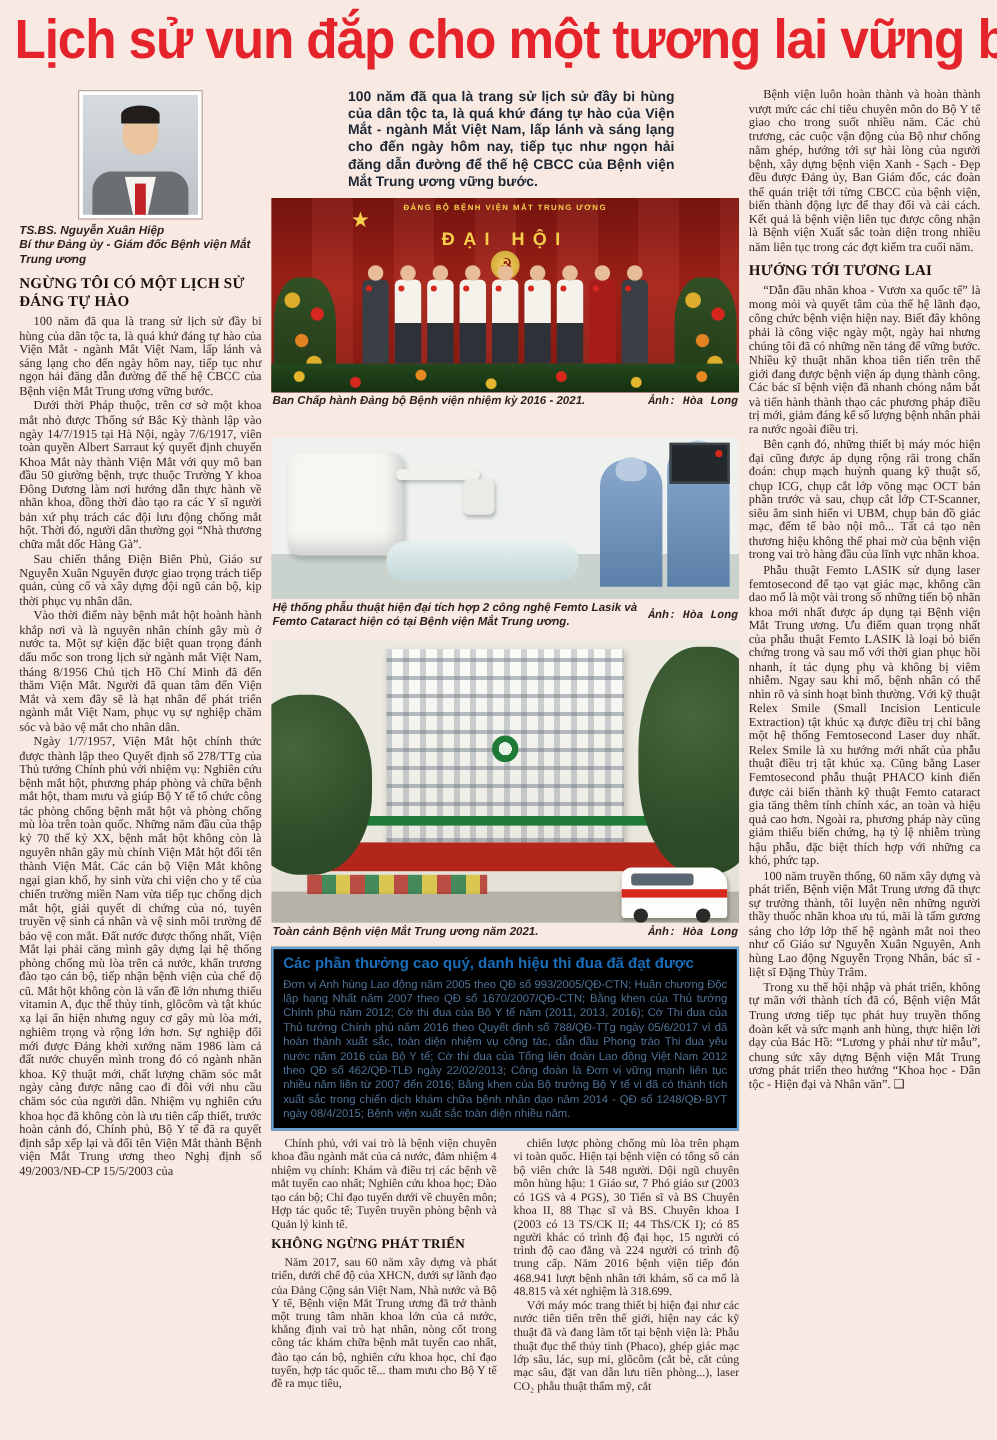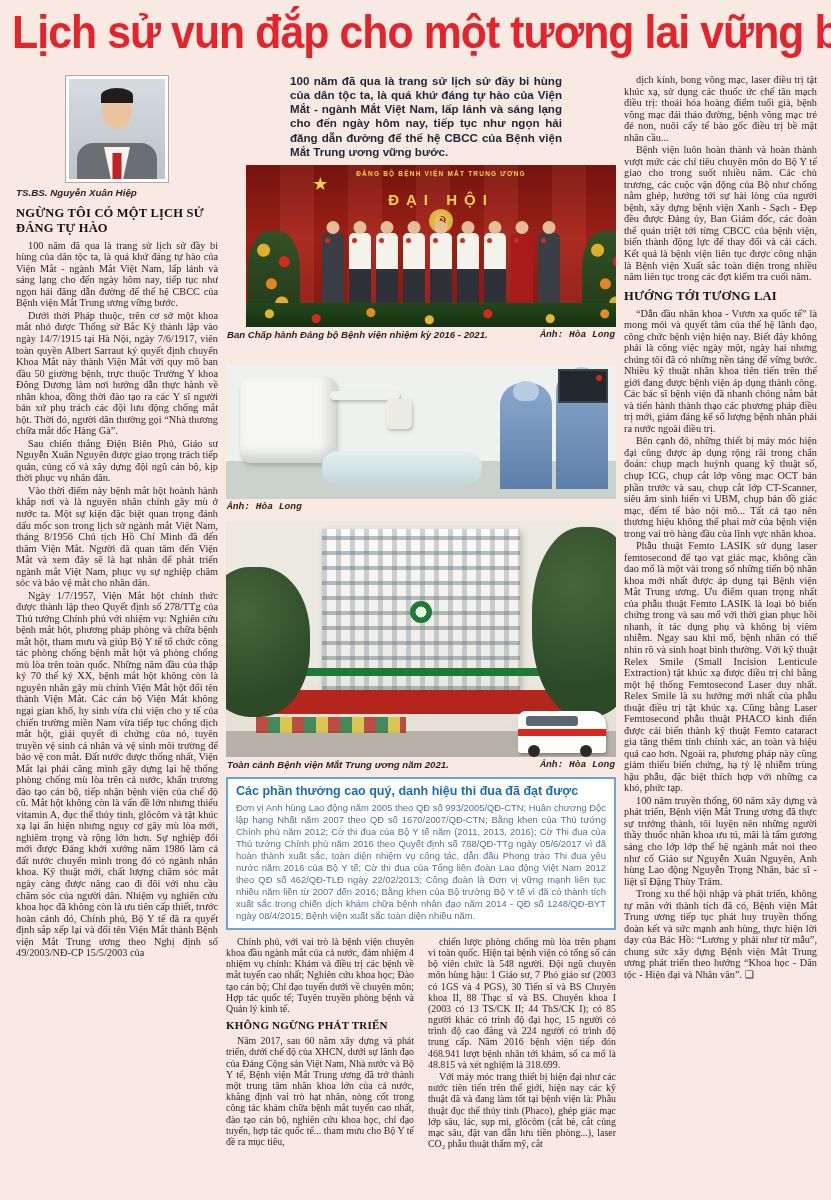--- a/index.html
+++ b/index.html
@@ -34,21 +34,21 @@
   .intro{margin:0 54px 0 64px;font:bold 11.6px/1.22 "Liberation Sans",sans-serif;
     color:#1d2733;text-align:justify;}
   
   .photo{position:relative;overflow:hidden;width:390px;}
   .cap{display:flex;justify-content:space-between;align-items:center;gap:8px;
     font:bold italic 9.6px/1.25 "Liberation Sans",sans-serif;color:#2f1f18;padding:2px 1px 0;}
   .cap .credit{white-space:nowrap;font-family:Liberation Mono, monospace;}
   
   .photo1{height:162px;background:
     repeating-linear-gradient(90deg,rgba(0,0,0,.08) 0 34px,rgba(255,255,255,.04) 34px 68px),
-    linear-gradient(#7e1510,#a82318 45%,#8c1a12); margin-left: 20px;}
+    linear-gradient(#7e1510,#a82318 45%,#8c1a12);}
   .p1-band{position:absolute;top:5px;width:100%;text-align:center;color:#f7cf4a;
     font:bold 6.5px/1.3 "Liberation Sans",sans-serif;letter-spacing:1.2px;}
   .p1-title{position:absolute;top:26px;width:100%;text-align:center;color:#f7cf4a;
     font:bold 15px "Liberation Sans",sans-serif;letter-spacing:7px;}
   .star-icon{position:absolute;top:8px;left:17%;color:#f7cf4a;font-size:18px;font-family:"DejaVu Sans",sans-serif;}
   .emblem{position:absolute;top:44px;left:50%;transform:translateX(-50%);width:24px;height:24px;border-radius:50%;
     background:radial-gradient(#f3d263,#c79d2c);color:#8a1410;font:14px/24px "DejaVu Sans",sans-serif;text-align:center;}
   .people{position:absolute;left:0;right:0;bottom:24px;display:flex;justify-content:center;gap:5px;}
   .person{width:22px;height:70px;border-radius:5px 5px 0 0;position:relative;
     background:linear-gradient(#f5f2ec 0 52%,#2e3238 52%);}
@@ -106,21 +106,21 @@
   .road{position:absolute;left:0;right:0;bottom:0;height:26px;background:#b7b2a8;}
   .shops{position:absolute;left:30px;bottom:24px;width:150px;height:16px;opacity:.85;background:
     repeating-linear-gradient(90deg,#b23329 0 12px,#2a7a46 12px 24px,#d8c23a 24px 36px);}
   .ambulance{position:absolute;right:10px;bottom:4px;width:88px;height:42px;background:#fdfdfb;
     border-radius:8px 14px 3px 3px;box-shadow:1px 2px 3px rgba(60,60,50,.4);}
   .ambulance::before{content:"";position:absolute;left:0;right:0;top:18px;height:7px;background:#d8281e;}
   .ambulance::after{content:"";position:absolute;left:8px;top:5px;width:52px;height:10px;background:#5a6671;border-radius:3px;}
   .wheel{position:absolute;bottom:-4px;width:12px;height:12px;border-radius:50%;background:#2a2a28;}
   .wheel.w1{left:10px;} .wheel.w2{right:14px;}
   
-  .awards{margin-top:6px;border:2px solid #6aa5d8;background:#ffffff;padding:5px 8px 6px;}
+  .awards{margin-top:6px;border:2px solid #6aa5d8;background:#000000;padding:5px 8px 6px;}
   .awards-title{font:bold 12.5px/1.25 "Liberation Sans",sans-serif;color:#1a6db8;margin-bottom:3px;}
   .awards-text{font:9.4px/1.27 "Liberation Sans",sans-serif;color:#4f7398;text-align:justify;}
   
   .subcols{display:flex;gap:14px;margin-top:6px;height:244px;overflow:hidden;}
   .subcol{flex:1;font:9.9px/1.13 "Liberation Serif",serif;text-align:justify;}
   .subcol p{margin:0 0 1px;text-indent:11px;}
   .subcol .h-sec{font-size:11px;margin:5px 0 3px;}
   
   .col-right .h-sec{margin-top:6px;}
 </style>
@@ -133,20 +133,21 @@
 
   <div class="col col-left">
     <div class="portrait">
       <div class="po-body"></div>
       <div class="po-shirt"></div>
       <div class="po-tie"></div>
       <div class="po-head"></div>
       <div class="po-hair"></div>
     </div>
     <div class="po-cap">TS.BS. Nguyễn Xuân Hiệp</div>
+    <div class="po-cap" style="margin-top:-2px">Bí thư Đảng ủy - Giám đốc Bệnh viện Mắt Trung ương</div>
     <div class="h-sec">NGỪNG TÔI CÓ MỘT LỊCH SỬ ĐÁNG TỰ HÀO</div>
     <div class="body-text">
         <p>100 năm đã qua là trang sử lịch sử đầy bi hùng của dân tộc ta, là quá khứ đáng tự hào của Viện Mắt - ngành Mắt Việt Nam, lấp lánh và sáng lạng cho đến ngày hôm nay, tiếp tục như ngọn hải đăng dẫn đường để thế hệ CBCC của Bệnh viện Mắt Trung ương vững bước.</p>
         <p>Dưới thời Pháp thuộc, trên cơ sở một khoa mắt nhỏ được Thống sứ Bắc Kỳ thành lập vào ngày 14/7/1915 tại Hà Nội, ngày 7/6/1917, viên toàn quyền Albert Sarraut ký quyết định chuyển Khoa Mắt này thành Viện Mắt với quy mô ban đầu 50 giường bệnh, trực thuộc Trường Y khoa Đông Dương làm nơi hướng dẫn thực hành về nhãn khoa, đồng thời đào tạo ra các Y sĩ người bản xứ phụ trách các đội lưu động chống mắt hột. Thời đó, người dân thường gọi “Nhà thương chữa mắt dốc Hàng Gà”.</p>
         <p>Sau chiến thắng Điện Biên Phủ, Giáo sư Nguyễn Xuân Nguyên được giao trọng trách tiếp quản, củng cố và xây dựng đội ngũ cán bộ, kịp thời phục vụ nhân dân.</p>
         <p>Vào thời điểm này bệnh mắt hột hoành hành khắp nơi và là nguyên nhân chính gây mù ở nước ta. Một sự kiện đặc biệt quan trọng đánh dấu mốc son trong lịch sử ngành mắt Việt Nam, tháng 8/1956 Chủ tịch Hồ Chí Minh đã đến thăm Viện Mắt. Người đã quan tâm đến Viện Mắt và xem đây sẽ là hạt nhân để phát triển ngành mắt Việt Nam, phục vụ sự nghiệp chăm sóc và bảo vệ mắt cho nhân dân.</p>
         <p>Ngày 1/7/1957, Viện Mắt hột chính thức được thành lập theo Quyết định số 278/TTg của Thủ tướng Chính phủ với nhiệm vụ: Nghiên cứu bệnh mắt hột, phương pháp phòng và chữa bệnh mắt hột, tham mưu và giúp Bộ Y tế tổ chức công tác phòng chống bệnh mắt hột và phòng chống mù lòa trên toàn quốc. Những năm đầu của thập kỷ 70 thế kỷ XX, bệnh mắt hột không còn là nguyên nhân gây mù chính Viện Mắt hột đổi tên thành Viện Mắt. Các cán bộ Viện Mắt không ngại gian khổ, hy sinh vừa chi viện cho y tế của chiến trường miền Nam vừa tiếp tục chống dịch mắt hột, giải quyết di chứng của nó, tuyên truyền vệ sinh cá nhân và vệ sinh môi trường để bảo vệ con mắt. Đất nước được thống nhất, Viện Mắt lại phải căng mình gây dựng lại hệ thống phòng chống mù lòa trên cả nước, khẩn trương đào tạo cán bộ, tiếp nhận bệnh viện của chế độ cũ. Mắt hột không còn là vấn đề lớn nhưng thiếu vitamin A, đục thể thủy tinh, glôcôm và tật khúc xạ lại ẩn hiện nhưng nguy cơ gây mù lòa mới, nghiêm trọng và rộng lớn hơn. Sự nghiệp đổi mới được Đảng khởi xướng năm 1986 làm cả đất nước chuyển mình trong đó có ngành nhãn khoa. Kỹ thuật mới, chất lượng chăm sóc mắt ngày càng được nâng cao đi đôi với nhu cầu chăm sóc của người dân. Nhiệm vụ nghiên cứu khoa học đã không còn là ưu tiên cấp thiết, trước hoàn cảnh đó, Chính phủ, Bộ Y tế đã ra quyết định sắp xếp lại và đổi tên Viện Mắt thành Bệnh viện Mắt Trung ương theo Nghị định số 49/2003/NĐ-CP 15/5/2003 của</p>
       </div>
   </div>
 
@@ -181,20 +182,21 @@
     <div class="photo photo2">
       <div class="machine"></div>
       <div class="scope-arm"></div>
       <div class="scope-head"></div>
       <div class="patient"></div>
       <div class="surgeon s1"></div>
       <div class="surgeon s2"></div>
       <div class="monitor"></div>
     </div>
     <div class="cap">
+      <span>Hệ thống phẫu thuật hiện đại tích hợp 2 công nghệ Femto Lasik và Femto Cataract hiện có tại Bệnh viện Mắt Trung ương.</span>
       <span class="credit">Ảnh: Hòa Long</span>
     </div>
 
     <div class="photo photo3">
       <div class="bld"></div>
       <div class="bld-logo"></div>
       <div class="bld-banner"></div>
       <div class="tree t-l"></div>
       <div class="tree t-r"></div>
       <div class="road"></div>
@@ -228,21 +230,20 @@
         <div>
             <p>chiến lược phòng chống mù lòa trên phạm vi toàn quốc. Hiện tại bệnh viện có tổng số cán bộ viên chức là 548 người. Đội ngũ chuyên môn hùng hậu: 1 Giáo sư, 7 Phó giáo sư (2003 có 1GS và 4 PGS), 30 Tiến sĩ và BS Chuyên khoa II, 88 Thạc sĩ và BS. Chuyên khoa I (2003 có 13 TS/CK II; 44 ThS/CK I); có 85 người khác có trình độ đại học, 15 người có trình độ cao đẳng và 224 người có trình độ trung cấp. Năm 2016 bệnh viện tiếp đón 468.941 lượt bệnh nhân tới khám, số ca mổ là 48.815 và xét nghiệm là 318.699.</p>
             <p>Với máy móc trang thiết bị hiện đại như các nước tiên tiến trên thế giới, hiện nay các kỹ thuật đã và đang làm tốt tại bệnh viện là: Phẫu thuật đục thể thủy tinh (Phaco), ghép giác mạc lớp sâu, lác, sụp mi, glôcôm (cắt bè, cắt củng mạc sâu, đặt van dẫn lưu tiền phòng...), laser CO₂ phẫu thuật thẩm mỹ, cắt</p>
           </div>
       </div>
     </div>
   </div>
 
   <div class="col col-right">
     <div class="body-text">
-        <p>dịch kính, bong võng mạc, laser điều trị tật khúc xạ, sử dụng các thuốc ức chế tân mạch điều trị: thoái hóa hoàng điểm tuổi già, bệnh võng mạc đái tháo đường, bệnh võng mạc trẻ đẻ non, nuôi cấy tế bào gốc điều trị bề mặt nhãn cầu...</p>
         <p>Bệnh viện luôn hoàn thành và hoàn thành vượt mức các chỉ tiêu chuyên môn do Bộ Y tế giao cho trong suốt nhiều năm. Các chủ trương, các cuộc vận động của Bộ như chống nằm ghép, hướng tới sự hài lòng của người bệnh, xây dựng bệnh viện Xanh - Sạch - Đẹp đều được Đảng ủy, Ban Giám đốc, các đoàn thể quán triệt tới từng CBCC của bệnh viện, biến thành động lực để thay đổi và cải cách. Kết quả là bệnh viện liên tục được công nhận là Bệnh viện Xuất sắc toàn diện trong nhiều năm liên tục trong các đợt kiểm tra cuối năm.</p>
       </div>
     <div class="h-sec">HƯỚNG TỚI TƯƠNG LAI</div>
     <div class="body-text">
         <p>“Dẫn đầu nhãn khoa - Vươn xa quốc tế” là mong mỏi và quyết tâm của thế hệ lãnh đạo, công chức bệnh viện hiện nay. Biết đây không phải là công việc ngày một, ngày hai nhưng chúng tôi đã có những nền tảng để vững bước. Nhiều kỹ thuật nhãn khoa tiên tiến trên thế giới đang được bệnh viện áp dụng thành công. Các bác sĩ bệnh viện đã nhanh chóng nắm bắt và tiến hành thành thạo các phương pháp điều trị mới, giảm đáng kể số lượng bệnh nhân phải ra nước ngoài điều trị.</p>
         <p>Bên cạnh đó, những thiết bị máy móc hiện đại cũng được áp dụng rộng rãi trong chẩn đoán: chụp mạch huỳnh quang kỹ thuật số, chụp ICG, chụp cắt lớp võng mạc OCT bán phần trước và sau, chụp cắt lớp CT-Scanner, siêu âm sinh hiển vi UBM, chụp bản đồ giác mạc, đếm tế bào nội mô... Tất cả tạo nên thương hiệu không thể phai mờ của bệnh viện trong vai trò hàng đầu của lĩnh vực nhãn khoa.</p>
         <p>Phẫu thuật Femto LASIK sử dụng laser femtosecond để tạo vạt giác mạc, không cần dao mổ là một vài trong số những tiến bộ nhãn khoa mới nhất được áp dụng tại Bệnh viện Mắt Trung ương. Ưu điểm quan trọng nhất của phẫu thuật Femto LASIK là loại bỏ biến chứng trong và sau mổ với thời gian phục hồi nhanh, ít tác dụng phụ và không bị viêm nhiễm. Ngay sau khi mổ, bệnh nhân có thể nhìn rõ và sinh hoạt bình thường. Với kỹ thuật Relex Smile (Small Incision Lenticule Extraction) tật khúc xạ được điều trị chỉ bằng một hệ thống Femtosecond Laser duy nhất. Relex Smile là xu hướng mới nhất của phẫu thuật điều trị tật khúc xạ. Cũng bằng Laser Femtosecond phẫu thuật PHACO kinh điển được cải biến thành kỹ thuật Femto cataract gia tăng thêm tính chính xác, an toàn và hiệu quả cao hơn. Ngoài ra, phương pháp này cũng giảm thiểu biến chứng, hạ tỷ lệ nhiễm trùng hậu phẫu, đặc biệt thích hợp với những ca khó, phức tạp.</p>
         <p>100 năm truyền thống, 60 năm xây dựng và phát triển, Bệnh viện Mắt Trung ương đã thực sự trưởng thành, tôi luyện nên những người thầy thuốc nhãn khoa ưu tú, mãi là tấm gương sáng cho lớp lớp thế hệ ngành mắt noi theo như cố Giáo sư Nguyễn Xuân Nguyên, Anh hùng Lao động Nguyễn Trọng Nhân, bác sĩ - liệt sĩ Đặng Thùy Trâm.</p>
         <p>Trong xu thế hội nhập và phát triển, không tự mãn với thành tích đã có, Bệnh viện Mắt Trung ương tiếp tục phát huy truyền thống đoàn kết và sức mạnh anh hùng, thực hiện lời dạy của Bác Hồ: “Lương y phải như từ mẫu”, chung sức xây dựng Bệnh viện Mắt Trung ương phát triển theo hướng “Khoa học - Dân tộc - Hiện đại và Nhân văn”.  ❑</p>
       </div>

